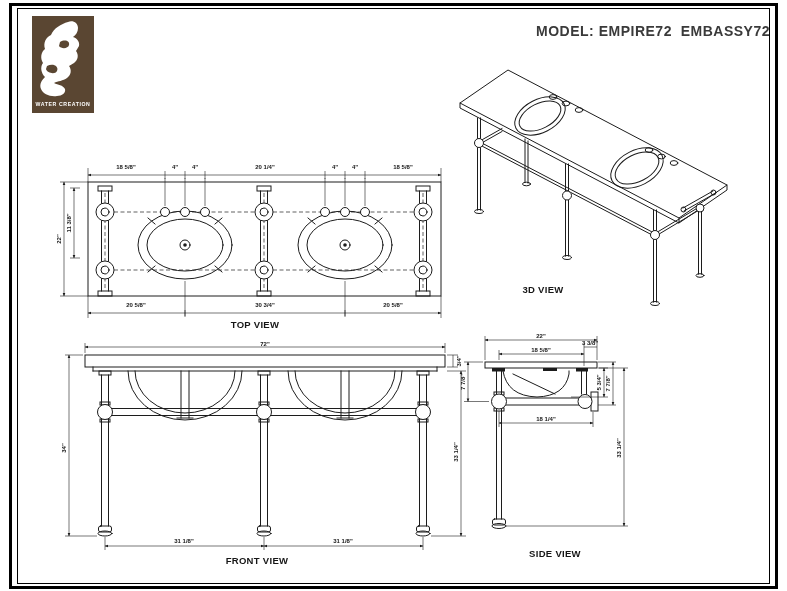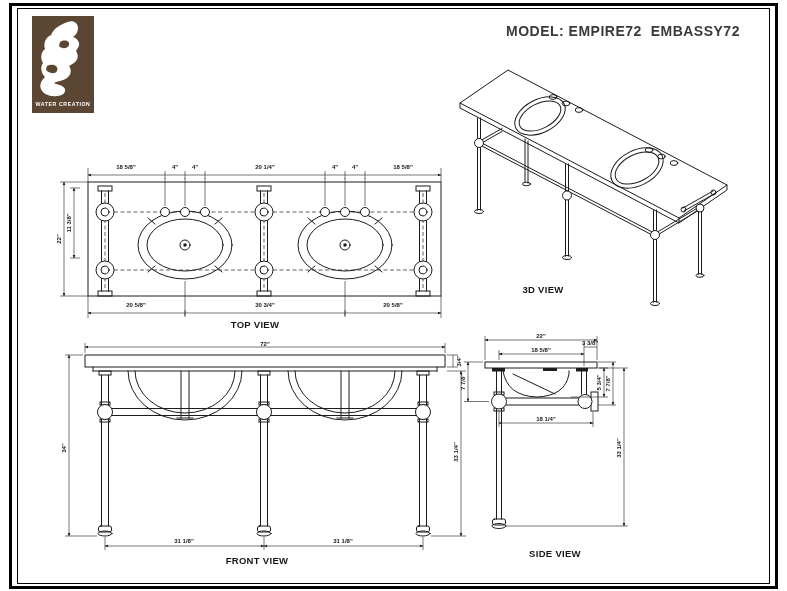--- a/index.html
+++ b/index.html
@@ -1,21 +1,21 @@
 <!DOCTYPE html>
 <html><head>
 <meta charset="utf-8">
 <style>
   html,body{margin:0;padding:0;background:#fff}
   .sheet{position:relative;width:787px;height:591px;background:#fff;overflow:hidden;
          font-family:"Liberation Sans",sans-serif}
   .frame-outer{position:absolute;left:9px;top:3px;right:9px;bottom:2px;border:3px solid #000}
   .frame-inner{position:absolute;left:17px;top:8px;right:17px;bottom:7px;border:1px solid #000}
   .logo{position:absolute;left:32px;top:16px;width:62px;height:97px}
-  .title{position:absolute;left:506px;top:23px;width:264px;text-align:left;
+  .title{position:absolute;left:506px;top:23px;width:264px;text-align:right;
          font-weight:bold;font-size:14px;letter-spacing:.5px;color:#3a3a3a;white-space:pre}
   svg.draw{position:absolute;left:0;top:0}
   .ln{stroke:#1c1c1c;stroke-width:1;fill:none;stroke-linecap:square}
   .lnw{stroke:#1c1c1c;stroke-width:1;fill:#fff}
   .lt{stroke:#1c1c1c;stroke-width:.6;fill:none}
   .dsh{stroke:#1c1c1c;stroke-width:.7;fill:none;stroke-dasharray:4 2.5}
   .fil{fill:#1c1c1c;stroke:none}
   text.dtx{font:bold 6px "Liberation Sans",sans-serif;fill:#161616;text-anchor:middle}
   text.vlbl{font:bold 9.5px "Liberation Sans",sans-serif;fill:#161616;text-anchor:middle;letter-spacing:.3px}
   text.logo-cap{font:bold 5.2px "Liberation Sans",sans-serif;fill:#fff;text-anchor:middle;letter-spacing:.6px}

